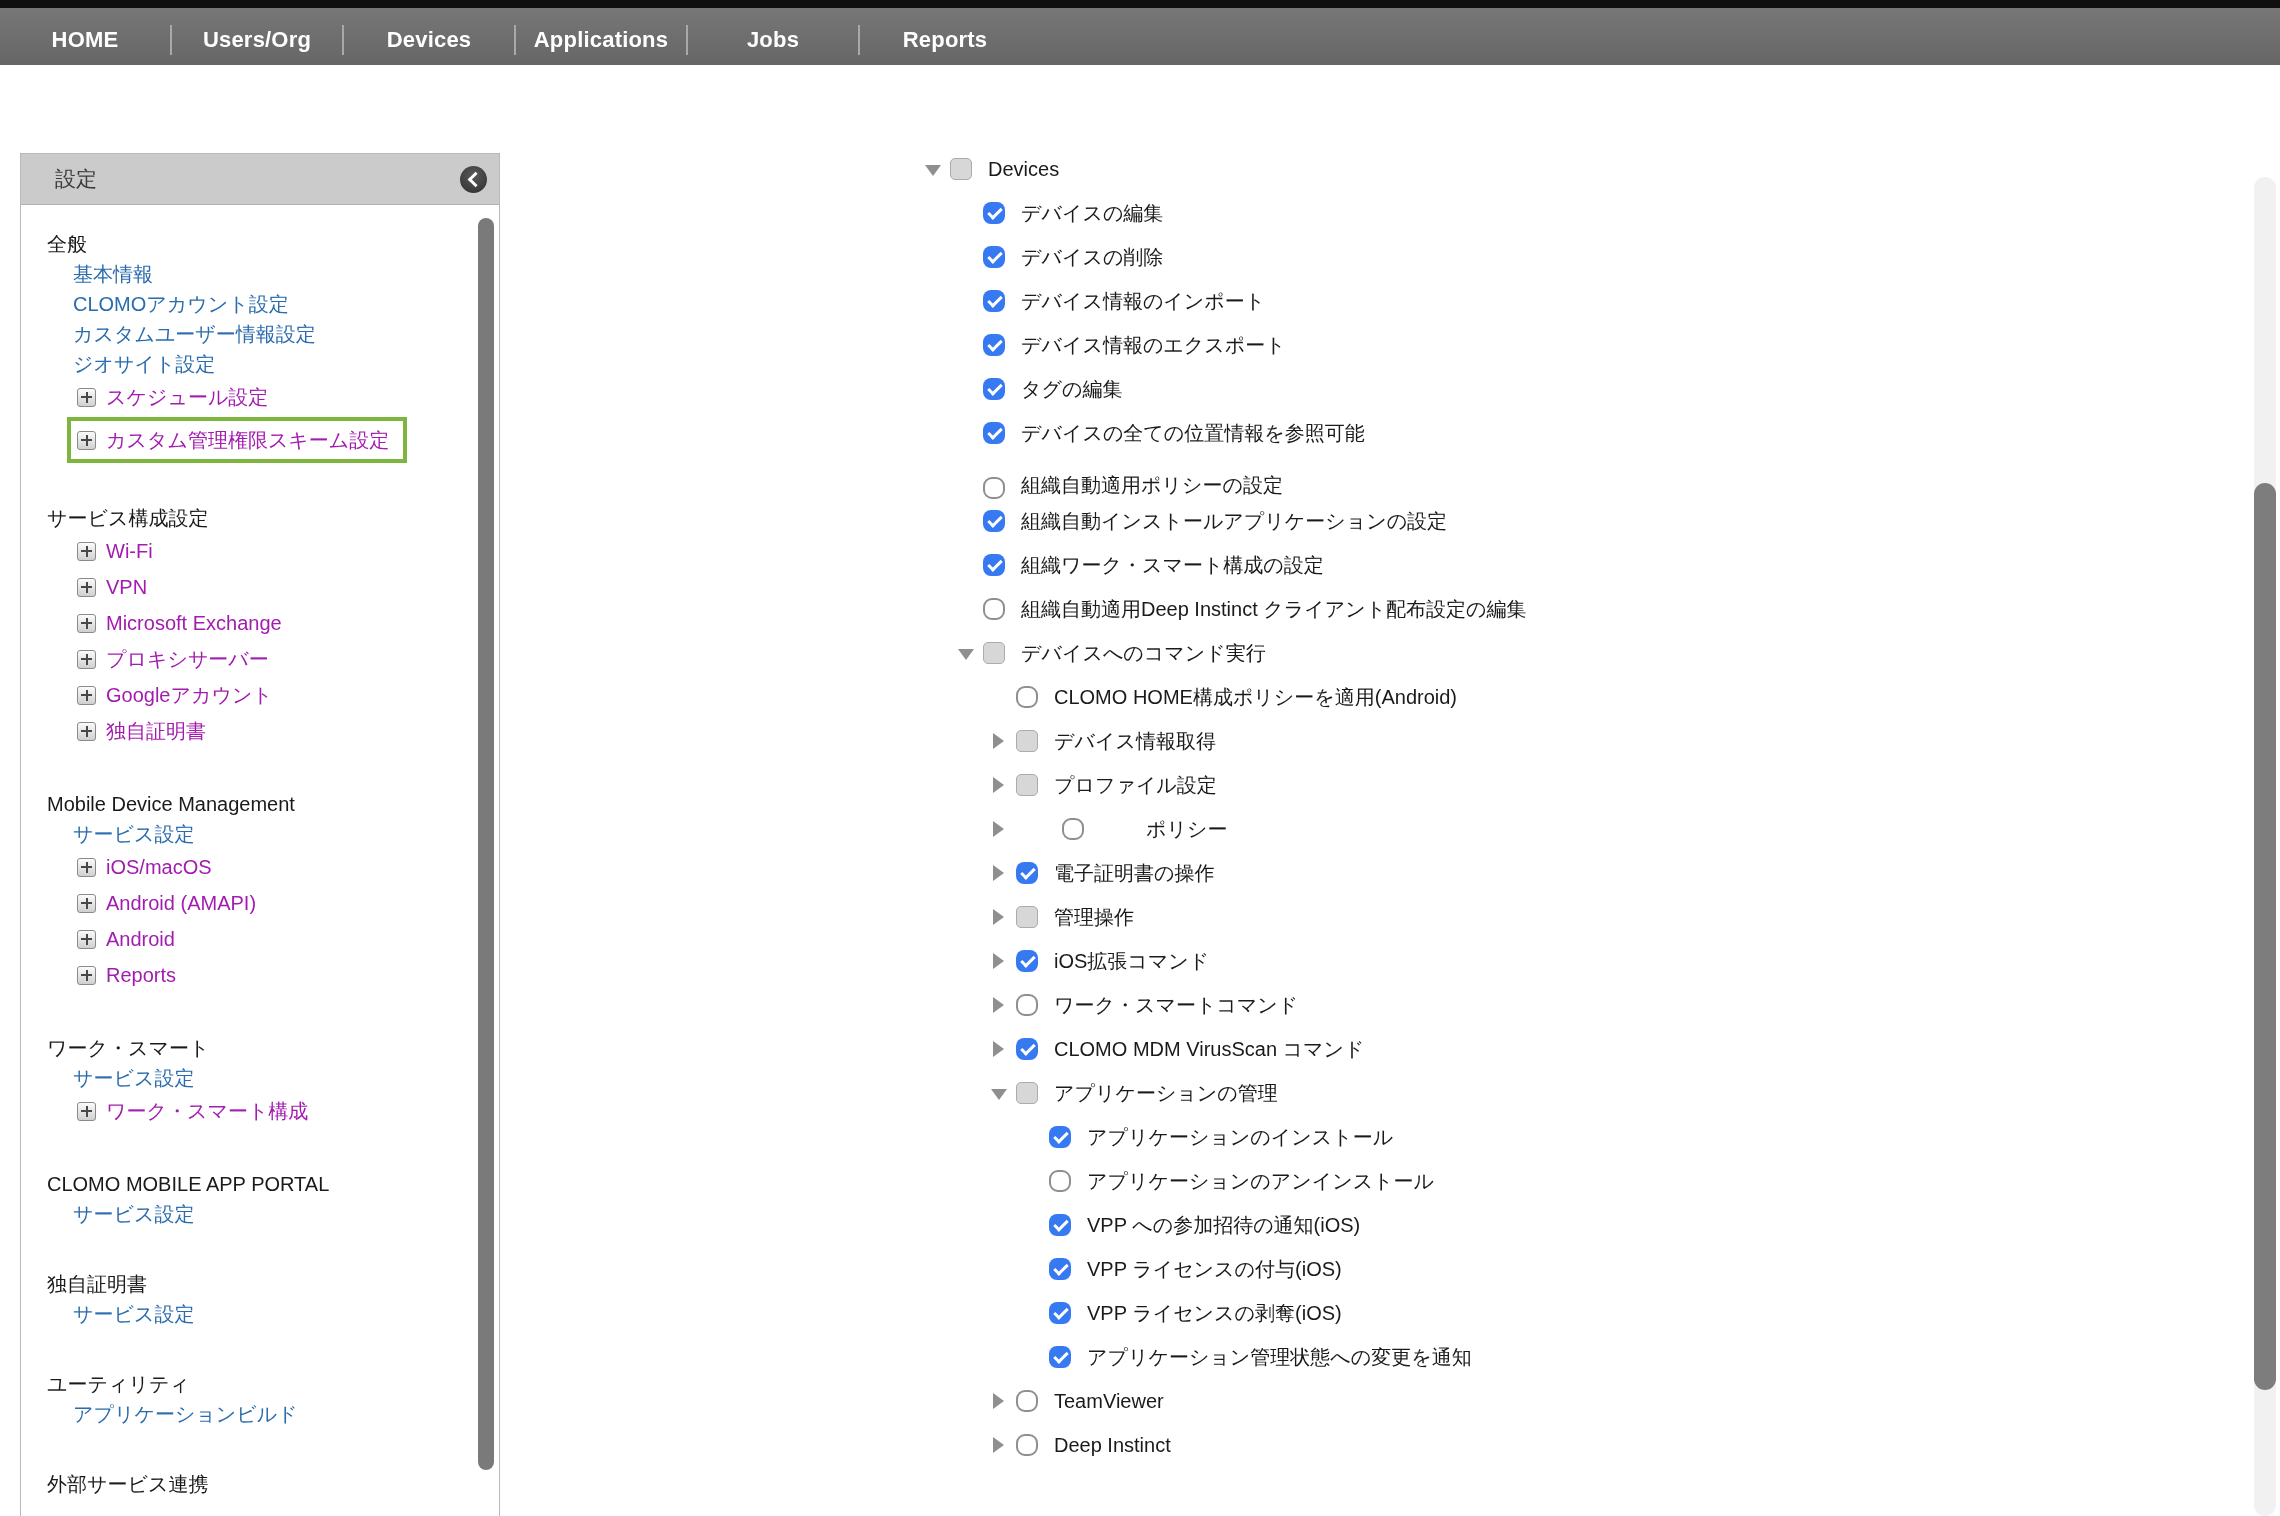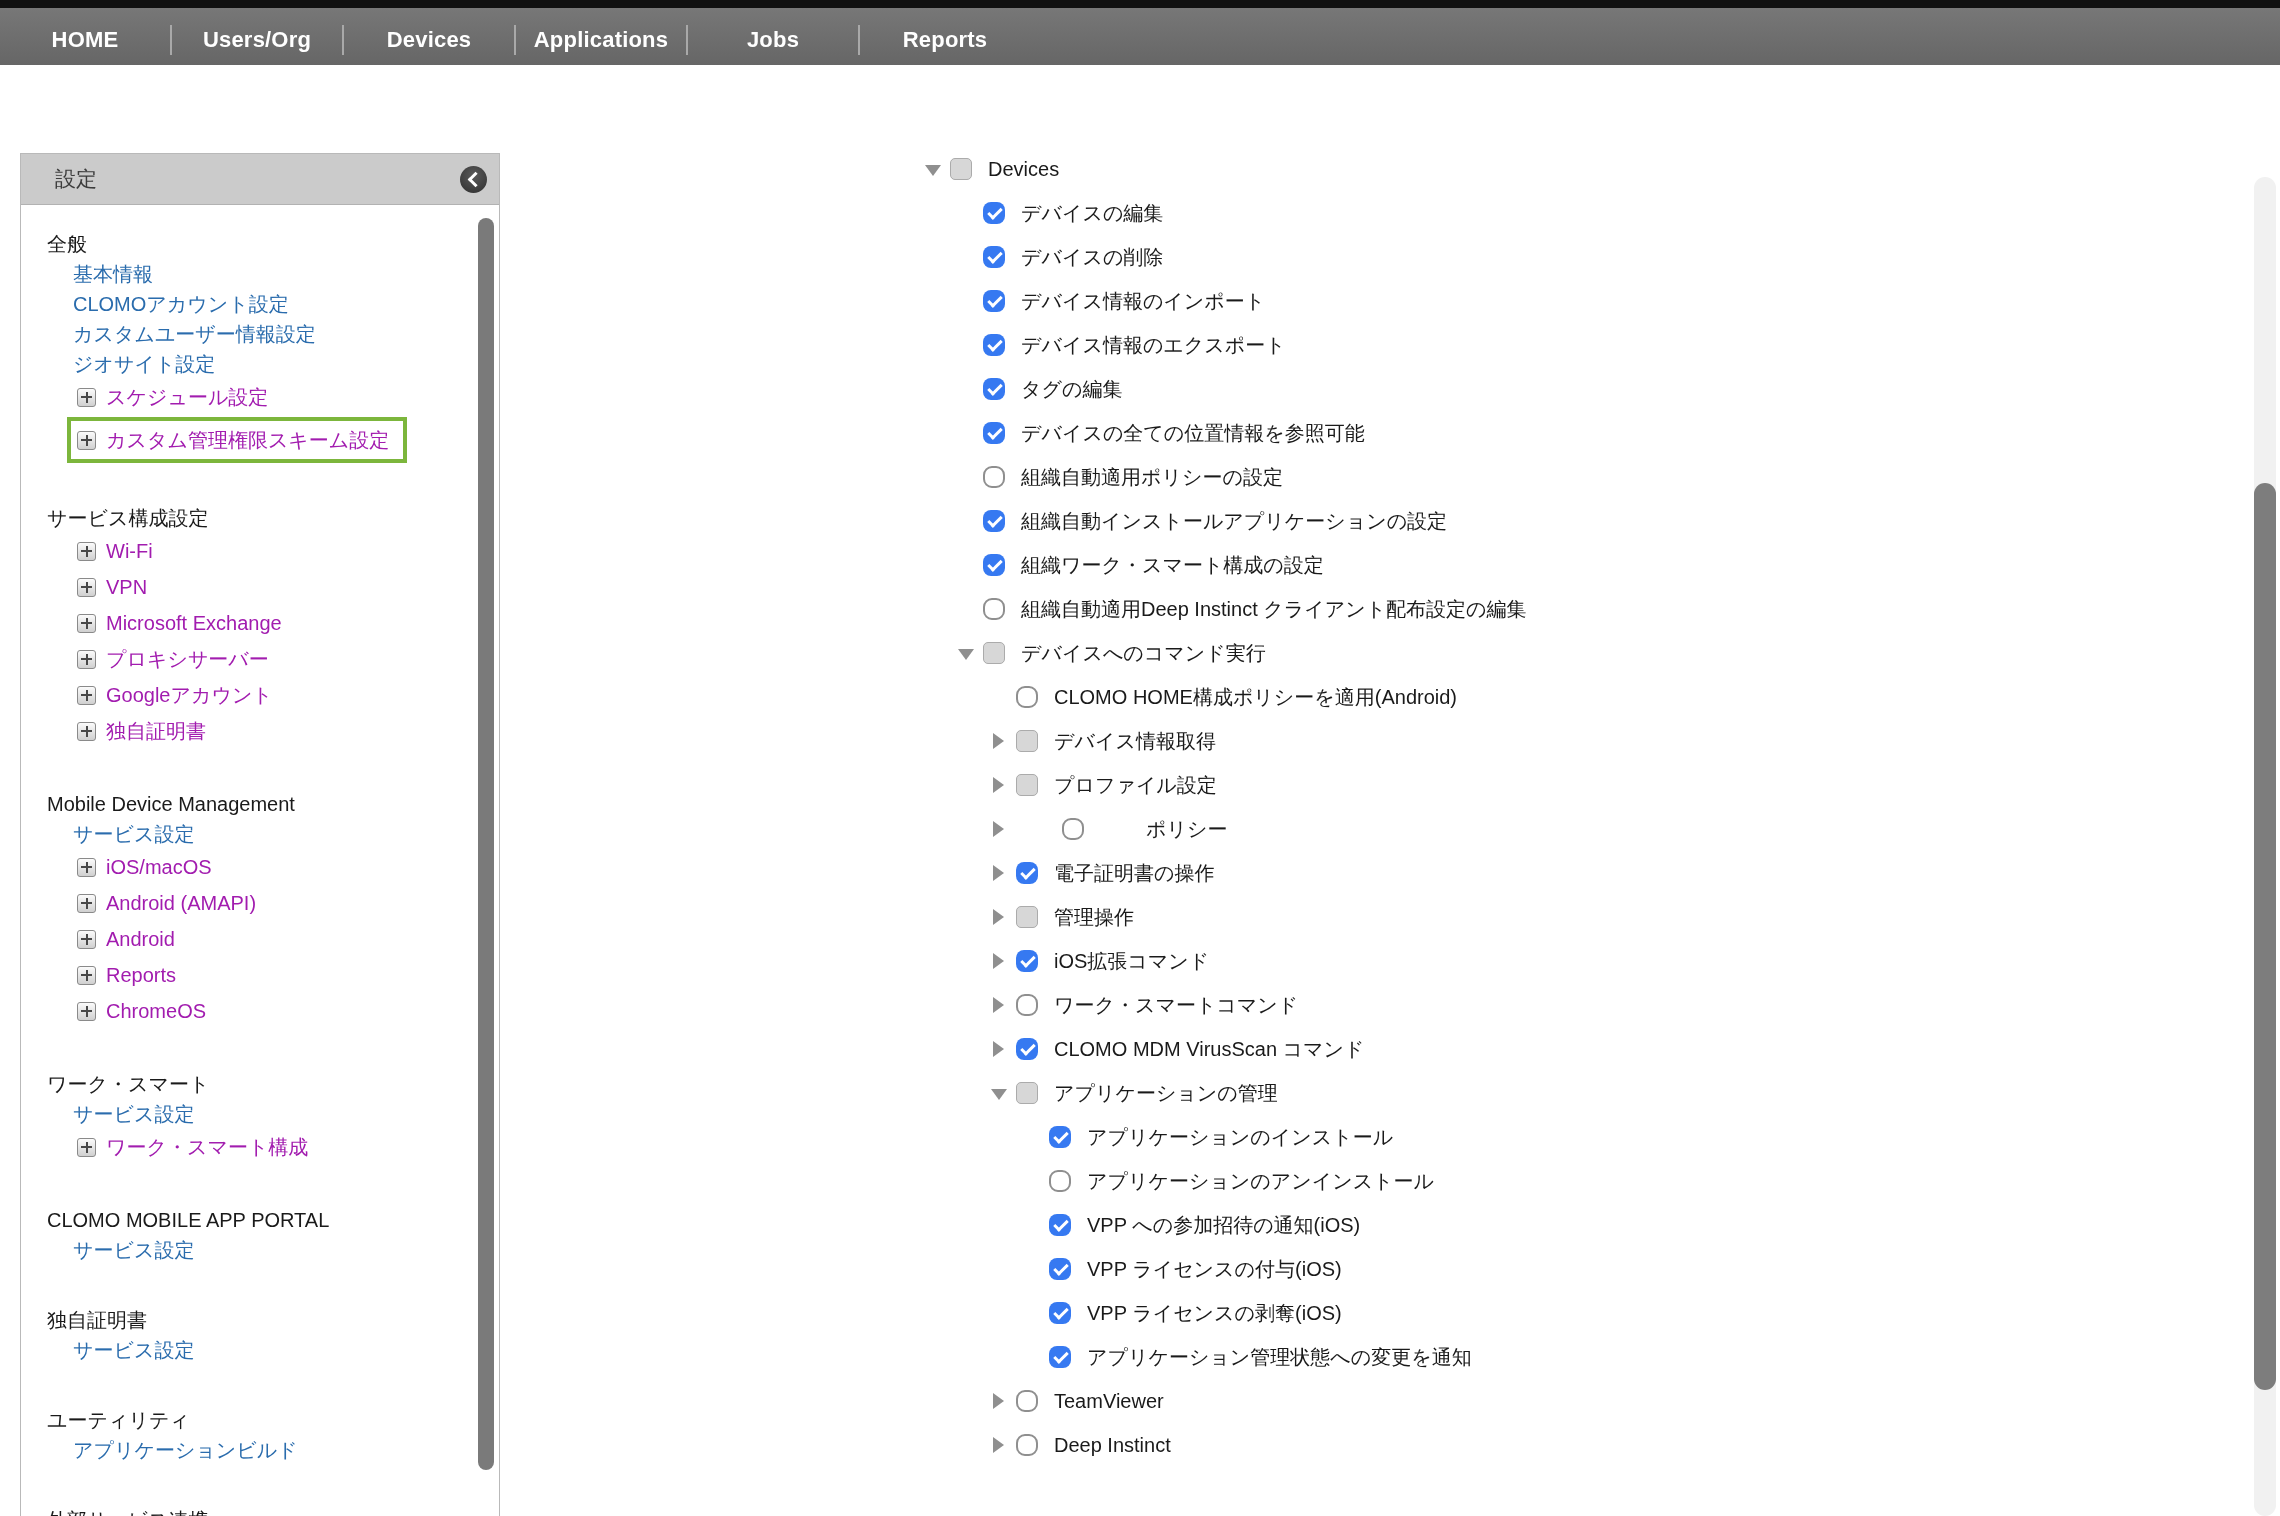--- a/index.html
+++ b/index.html
@@ -168,24 +168,20 @@
         <span>Android (AMAPI)</span>
       </div>
       <div class="sb-expand">
         <span class="plus-icon"></span>
         <span>Android</span>
       </div>
       <div class="sb-expand">
         <span class="plus-icon"></span>
         <span>Reports</span>
       </div>
-      <div class="sb-expand">
-        <span class="plus-icon"></span>
-        <span>ChromeOS</span>
-      </div>
       <div class="sb-heading">ワーク・スマート</div>
       <div class="sb-link">サービス設定</div>
       <div class="sb-expand">
         <span class="plus-icon"></span>
         <span>ワーク・スマート構成</span>
       </div>
       <div class="sb-heading">CLOMO MOBILE APP PORTAL</div>
       <div class="sb-link">サービス設定</div>
       <div class="sb-heading">独自証明書</div>
       <div class="sb-link">サービス設定</div>
@@ -227,21 +223,21 @@
     <div class="trow" style="padding-left: 33px;">
       <span class="slot"></span>
       <span class="cb checked"></span>
       <span class="tlabel">タグの編集</span>
     </div>
     <div class="trow" style="padding-left: 33px;">
       <span class="slot"></span>
       <span class="cb checked"></span>
       <span class="tlabel">デバイスの全ての位置情報を参照可能</span>
     </div>
-    <div class="trow" style="padding-left: 33px;">
+    <div class="trow" style="padding-left: 33px; align-items: flex-end;">
       <span class="slot"></span>
       <span class="cb unchecked"></span>
       <span class="tlabel">組織自動適用ポリシーの設定</span>
     </div>
     <div class="trow" style="padding-left: 33px;">
       <span class="slot"></span>
       <span class="cb checked"></span>
       <span class="tlabel">組織自動インストールアプリケーションの設定</span>
     </div>
     <div class="trow" style="padding-left: 33px;">

